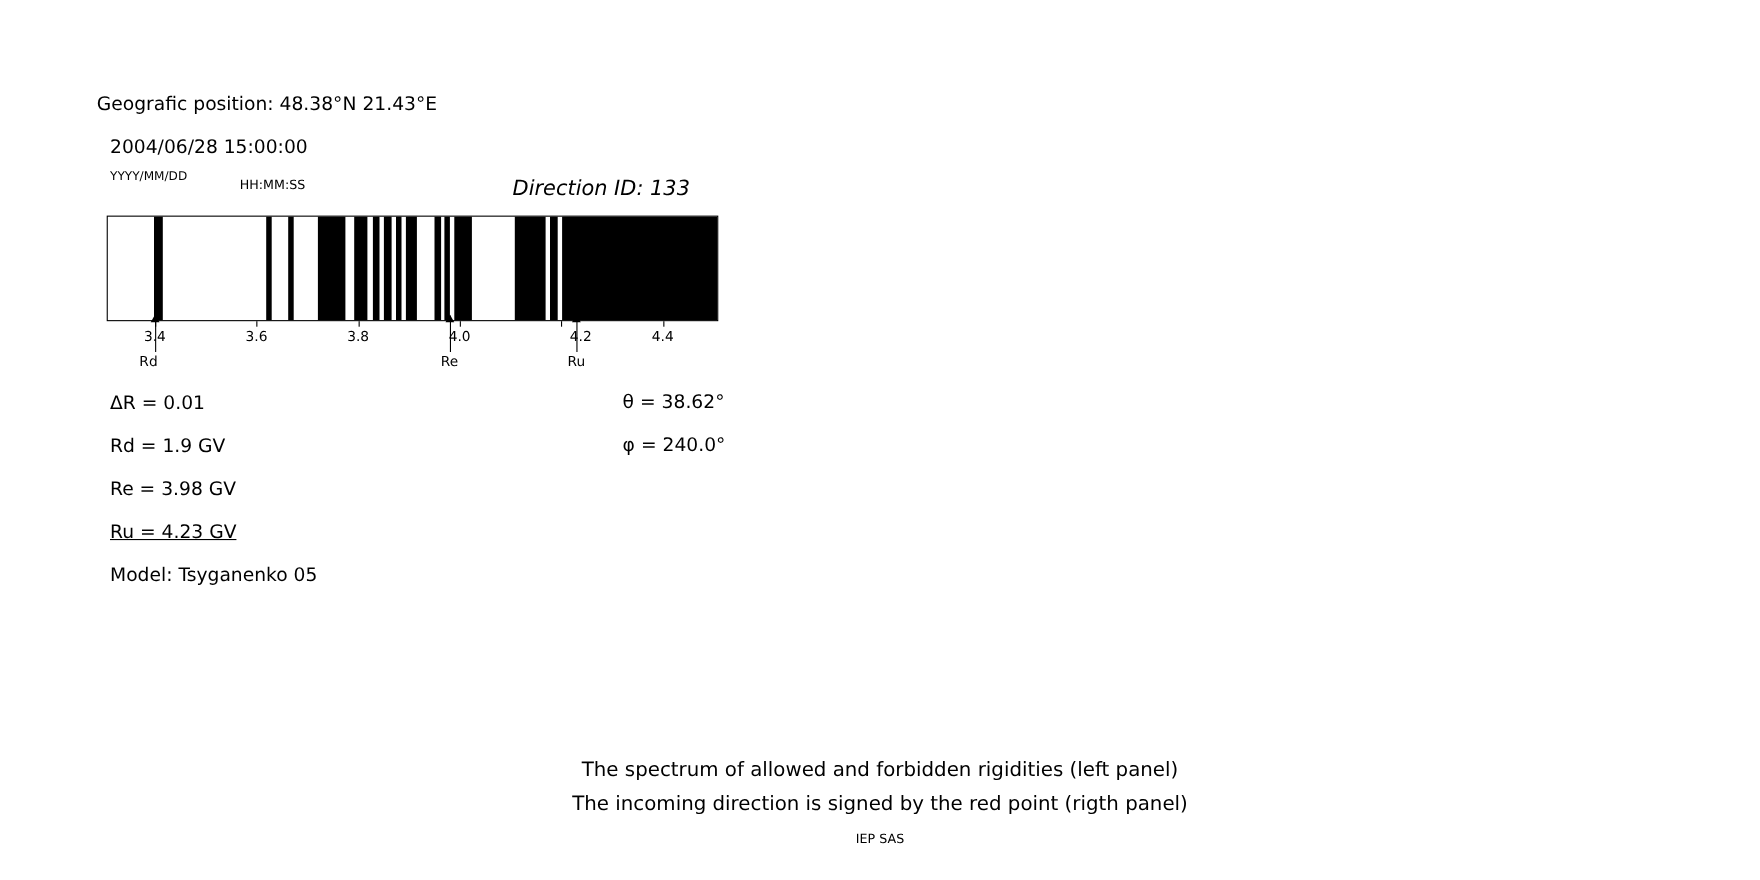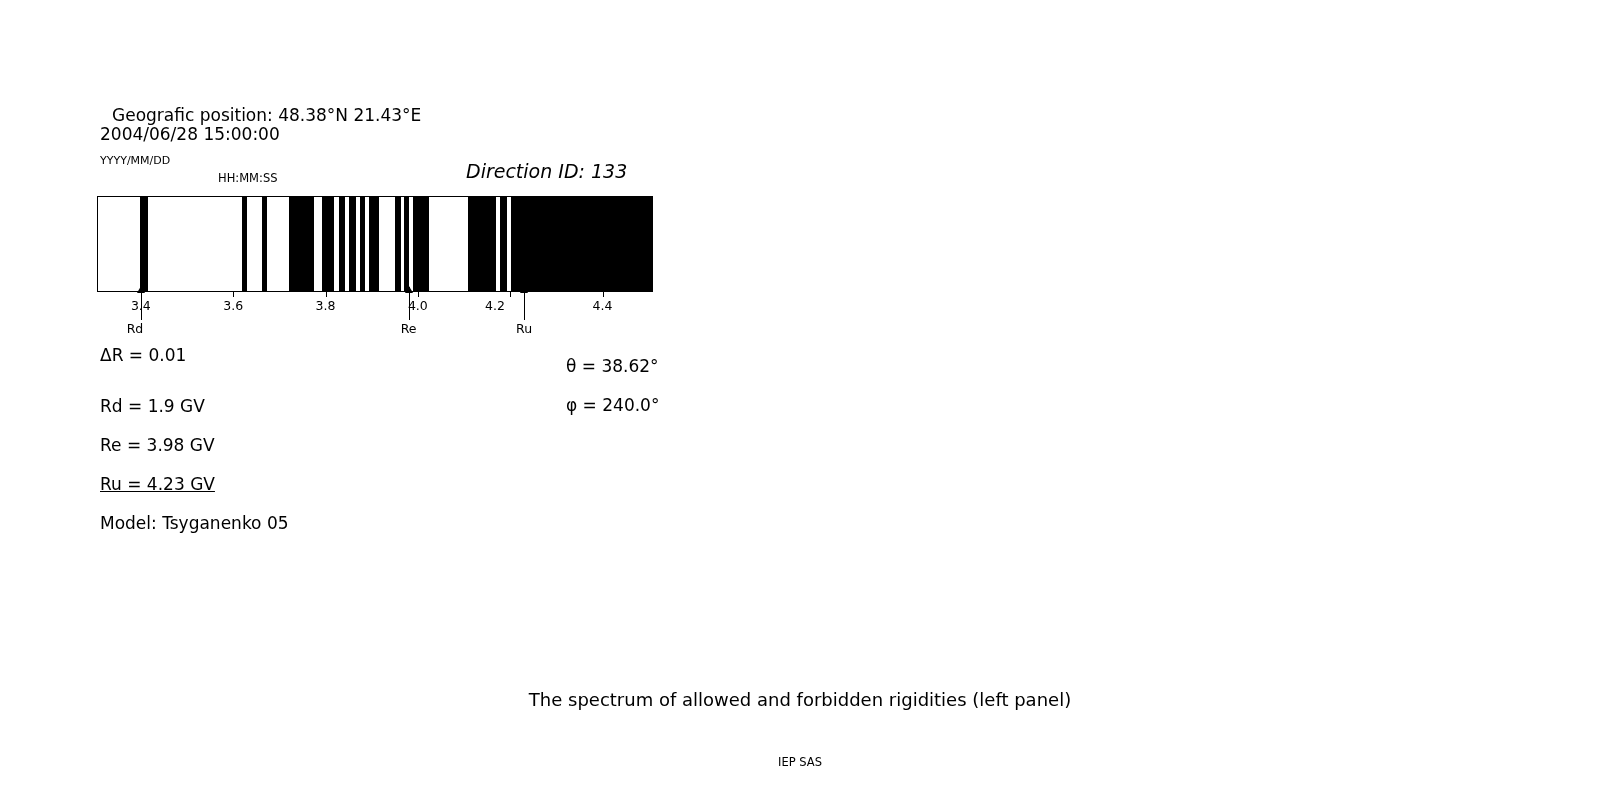--- a/index.html
+++ b/index.html
@@ -10,24 +10,24 @@
     color:#000000;
     position:relative;
     overflow:hidden;
   }
   .abs{position:absolute;}
 
   
   #left-panel{left:0;top:0;width:720px;height:600px;}
 
   .meta-line{font-size:17px;white-space:nowrap;}
-  #geo-position{left:112px;top:85px;margin-top:20px;}
+  #geo-position{left:88px;top:85px;}
   #datetime{left:100px;top:124px;}
   #fmt-date{left:100px;top:154px;font-size:11px;}
-  #fmt-time{left:218px;top:171px;font-size:11.5px;}
+  #fmt-time{left:218px;top:161px;font-size:11.5px;}
   #direction-id{left:466px;top:160px;font-size:19px;font-style:italic;}
 
   
   #spectrum-box{
     left:97px;top:196px;width:556px;height:96px;
     border:1px solid #000;background:#fff;box-sizing:border-box;
   }
   .band{position:absolute;top:0;bottom:0;background:#000;}
 
   
@@ -83,47 +83,48 @@
   <div class="abs" id="spectrum-axis">
       <div class="tick" style="left: 43.8583px;"></div>
       <div class="tick-label" style="left: 43.8583px;">3.4</div>
       <div class="tick" style="left: 136.192px;"></div>
       <div class="tick-label" style="left: 136.192px;">3.6</div>
       <div class="tick" style="left: 228.525px;"></div>
       <div class="tick-label" style="left: 228.525px;">3.8</div>
       <div class="tick" style="left: 320.858px;"></div>
       <div class="tick-label" style="left: 320.858px;">4.0</div>
       <div class="tick" style="left: 413.192px;"></div>
-      <div class="tick-label" style="left: 398px;">4.2</div>
+      <div class="tick-label" style="left: 431px;">4.2</div>
       <div class="tick" style="left: 505.525px;"></div>
       <div class="tick-label" style="left: 505.525px;">4.4</div>
       <div class="marker" style="left: 43.8583px; top: -5px; height: 33px;"></div>
       <div class="marker-head" style="left: 43.8583px; top: -6px;"></div>
       <div class="marker-label" style="left: 38px; top: 29px;">Rd</div>
       <div class="marker" style="left: 311.625px; top: -5px; height: 33px;"></div>
       <div class="marker-head" style="left: 311.625px; top: -6px;"></div>
       <div class="marker-label" style="left: 311.625px; top: 29px;">Re</div>
       <div class="marker" style="left: 427.042px; top: -5px; height: 33px;"></div>
       <div class="marker-head" style="left: 427.042px; top: -6px;"></div>
       <div class="marker-label" style="left: 427.042px; top: 29px;">Ru</div>
     </div>
 
-  <div class="abs stat stat-left" style="top:345px;">ΔR = 0.01</div>
+  <div class="abs stat stat-left" style="top:357px;">ΔR = 0.01</div>
   <div class="abs stat stat-left" style="top:396px;">Rd = 1.9 GV</div>
   <div class="abs stat stat-left" style="top:435px;">Re = 3.98 GV</div>
   <div class="abs stat stat-left" style="top:474px;text-decoration:underline;">Ru = 4.23 GV</div>
   <div class="abs stat stat-left" style="top:513px;">Model: Tsyganenko 05</div>
   <div class="abs stat stat-right" style="top:356px;">θ = 38.62°</div>
   <div class="abs stat stat-right" style="top:395px;">φ = 240.0°</div>
 </div>
 
 <div class="abs" id="right-panel">
   
   
   
   
   
 </div>
 
 <div class="abs" id="caption">
   <div>The spectrum of allowed and forbidden rigidities (left panel)</div>
+  <div>The incoming direction is signed by the red point (rigth panel)</div>
 </div>
 <div class="abs" id="credit">IEP SAS</div>
 
 </body></html>

